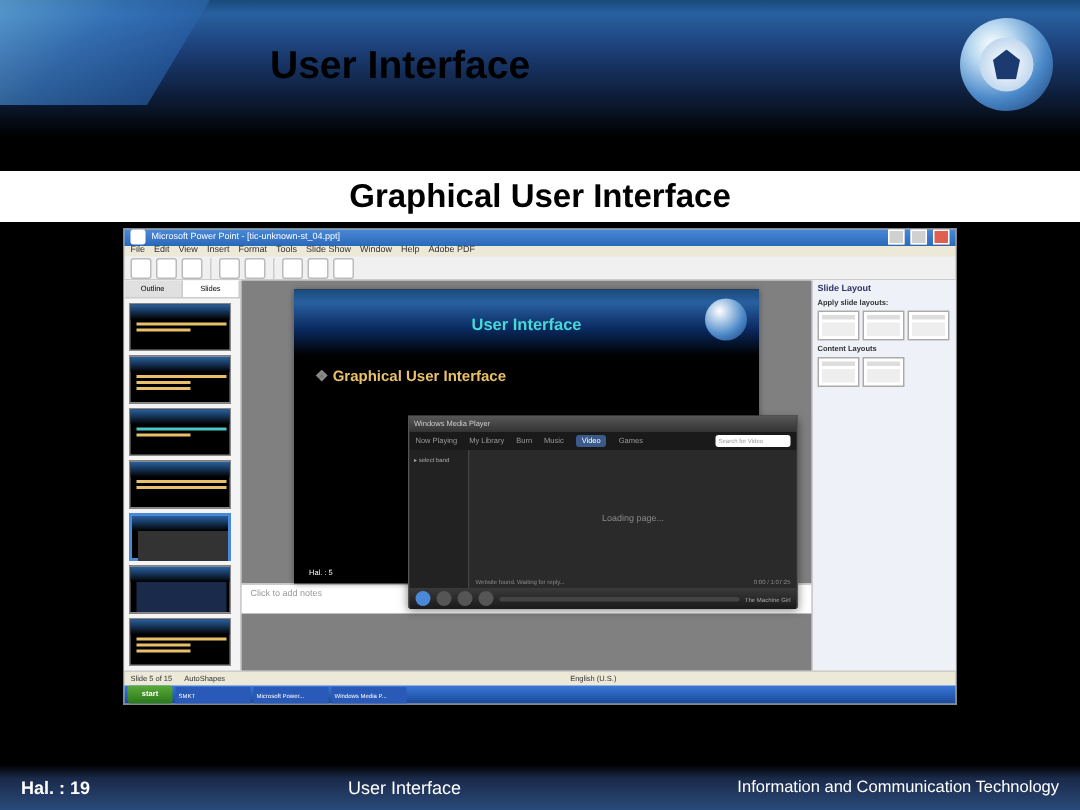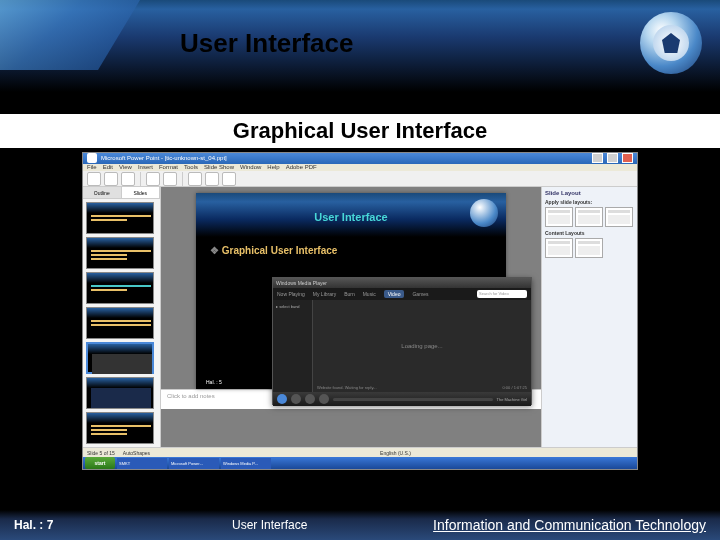--- a/index.html
+++ b/index.html
@@ -66,21 +66,21 @@
   .layout-box { width:28px; height:20px; background:#fff; border:1px solid #aaa; position:relative; }
   .layout-box::before { content:""; position:absolute; top:2px; left:2px; right:2px; height:3px; background:#ddd; }
   .layout-box::after { content:""; position:absolute; top:7px; left:2px; right:2px; bottom:2px; background:#eee; }
   .ss-status { height:14px; background:#ece9d8; border-top:1px solid #ccc; display:flex; align-items:center; padding:0 4px; font-size:5px; color:#333; gap:8px; }
   .ss-taskbar { height:14px; background:linear-gradient(#3a78d8,#1a4898); display:flex; align-items:center; padding:0 2px; gap:2px; }
   .start-btn { width:30px; height:12px; background:linear-gradient(#5aaa3a,#2a7818); border-radius:2px; font-size:5px; color:#fff; text-align:center; line-height:12px; font-weight:bold; }
   .task-item { width:50px; height:11px; background:#2a5ab8; font-size:4px; color:#fff; line-height:11px; padding:0 2px; overflow:hidden; }
   .footer { position:absolute; bottom:0; left:0; width:720px; height:30px; background:linear-gradient(180deg,#000 0%,#1a2a4a 30%,#2a4a7a 100%); display:flex; align-items:center; color:#fff; font-size:12px; }
   .footer .page { position:absolute; left:14px; font-weight:bold; }
   .footer .mid { position:absolute; left:232px; }
-  .footer .right { position:absolute; right:14px; font-size:14px;text-decoration:underline; }
+  .footer .right { position:absolute; right:14px; font-size:11px; }
 </style>
 </head>
 <body>
 
 <div class="header-band">
   <div class="logo">
       <div class="logo-inner"></div>
     </div>
 </div>
 <div class="slide-title">User Interface</div>
@@ -234,16 +234,16 @@
   </div>
   <div class="ss-taskbar">
     <div class="start-btn">start</div>
     <div class="task-item">SMKT</div>
     <div class="task-item">Microsoft Power...</div>
     <div class="task-item">Windows Media P...</div>
   </div>
 </div>
 
 <div class="footer">
-  <span class="page">Hal. : 7</span>
+  <span class="page">Hal. : 19</span>
   <span class="mid">User Interface</span>
   <span class="right">Information and Communication Technology</span>
 </div>
 
 </body></html>

